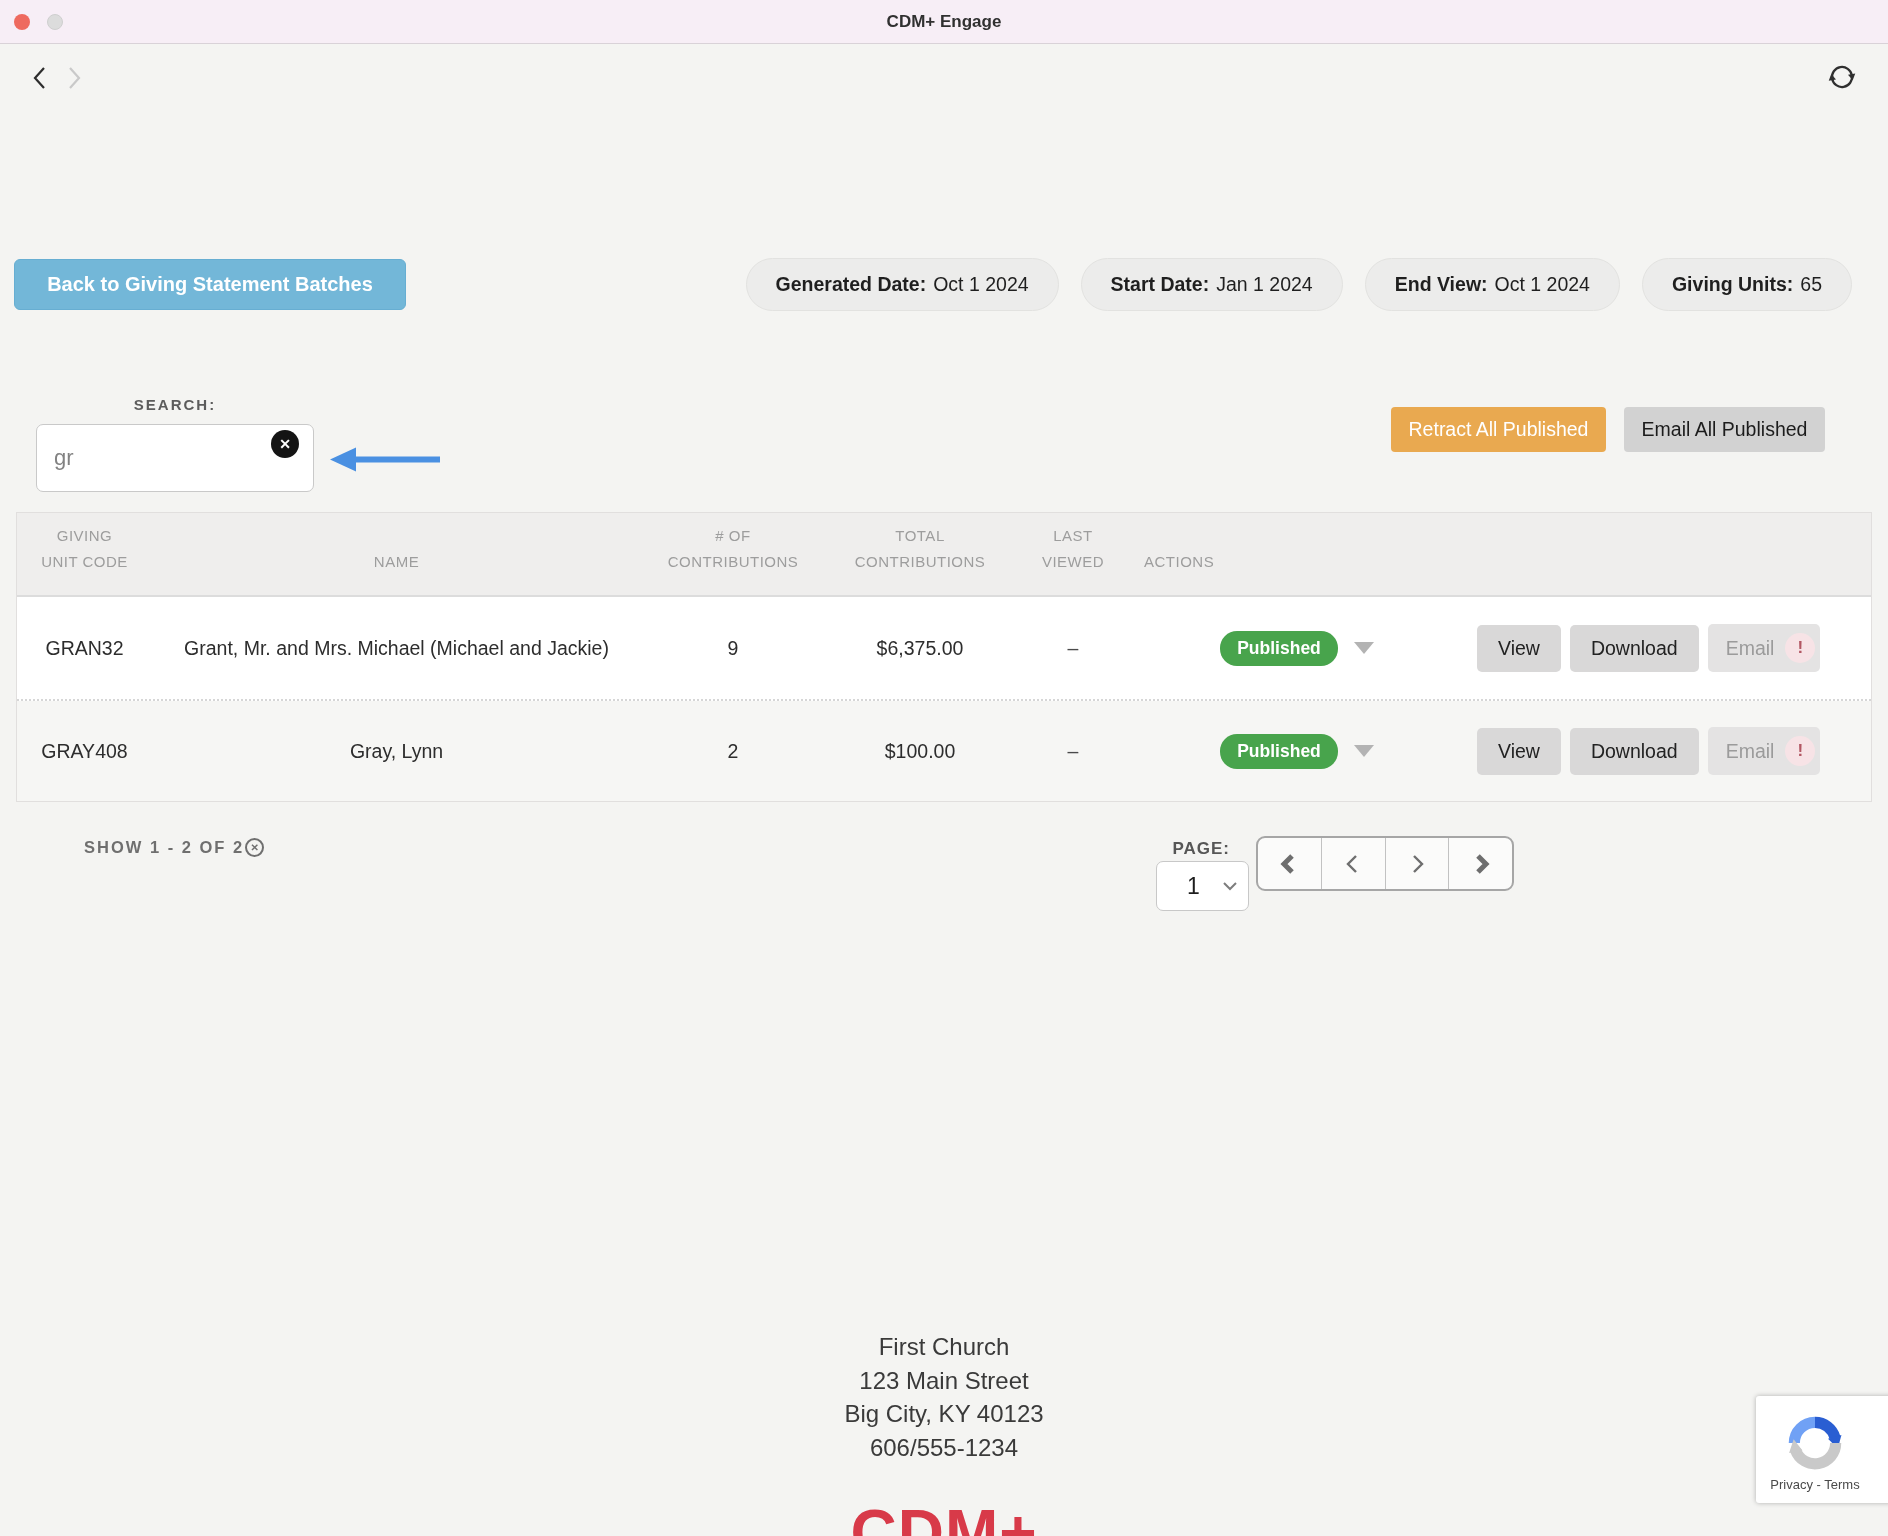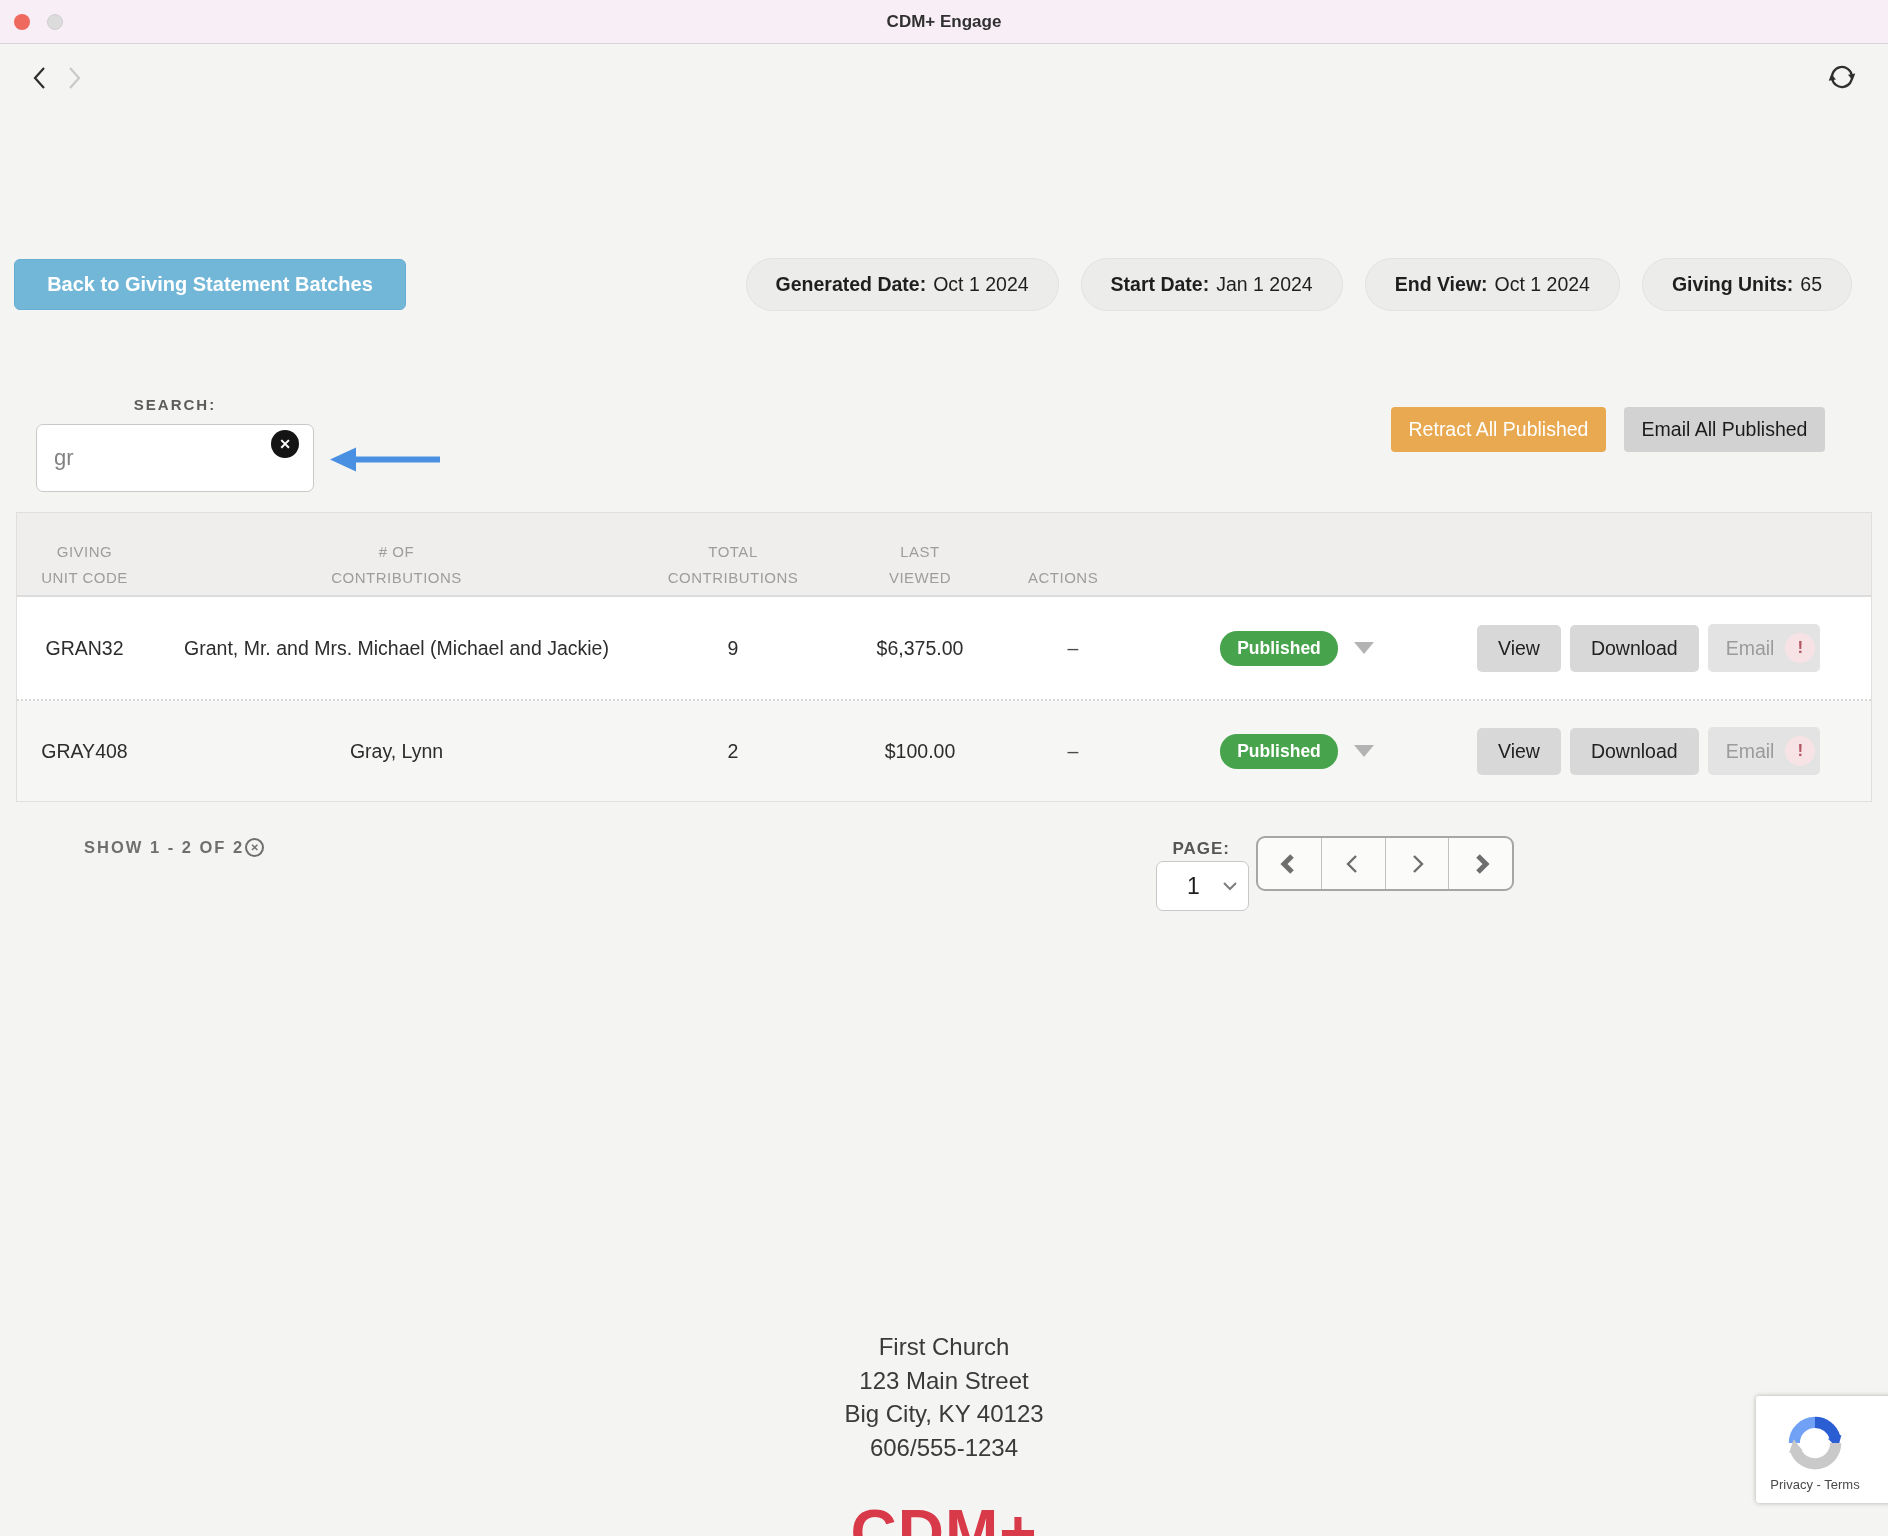--- a/index.html
+++ b/index.html
@@ -73,21 +73,21 @@
     position:absolute; left:16px; top:512px; width:1856px;
     background:#fff; border:1px solid #e1dfde;
     --cols:135px 489px 184px 190px 116px 332px 406px;
   }
   .thead {
     display:grid; grid-template-columns:var(--cols); height:84px;
     background:#efeeed; border-bottom:2px solid #dcdcdc;
   }
   .th {
     display:flex; flex-direction:column; justify-content:flex-end; align-items:center;
-    padding-bottom:4px; font-size:15px; line-height:26px; letter-spacing:.5px;
+    padding-bottom:20px; font-size:15px; line-height:26px; letter-spacing:.5px;
     color:#9d9d9d; text-transform:uppercase; text-align:center;
   }
   .th-actions { align-items:flex-start; padding-left:13px; }
   .tr { display:grid; grid-template-columns:var(--cols); height:104px; background:#fff; }
   .tr-sep { border-bottom:2px dotted #d6d6d6; }
   .tr-alt { height:100px; background:#f6f6f4; }
   .td { display:flex; align-items:center; justify-content:center; font-size:19.5px; color:#2d2d2d; }
   .td-dash { color:#4a4a4a; }
   .status-wrap { display:flex; align-items:center; cursor:pointer; }
   .status-pill {
@@ -232,20 +232,23 @@
 <button class="bulk-btn retract-all">Retract All Published</button>
 <button class="bulk-btn email-all">Email All Published</button>
 
 <div class="gtable">
   <div class="thead">
     <div class="th">
       <span>GIVING</span>
       <span>UNIT CODE</span>
     </div>
     <div class="th">
+      <span>NAME</span>
+    </div>
+    <div class="th">
       <span># OF</span>
       <span>CONTRIBUTIONS</span>
     </div>
     <div class="th">
       <span>TOTAL</span>
       <span>CONTRIBUTIONS</span>
     </div>
     <div class="th">
       <span>LAST</span>
       <span>VIEWED</span>

